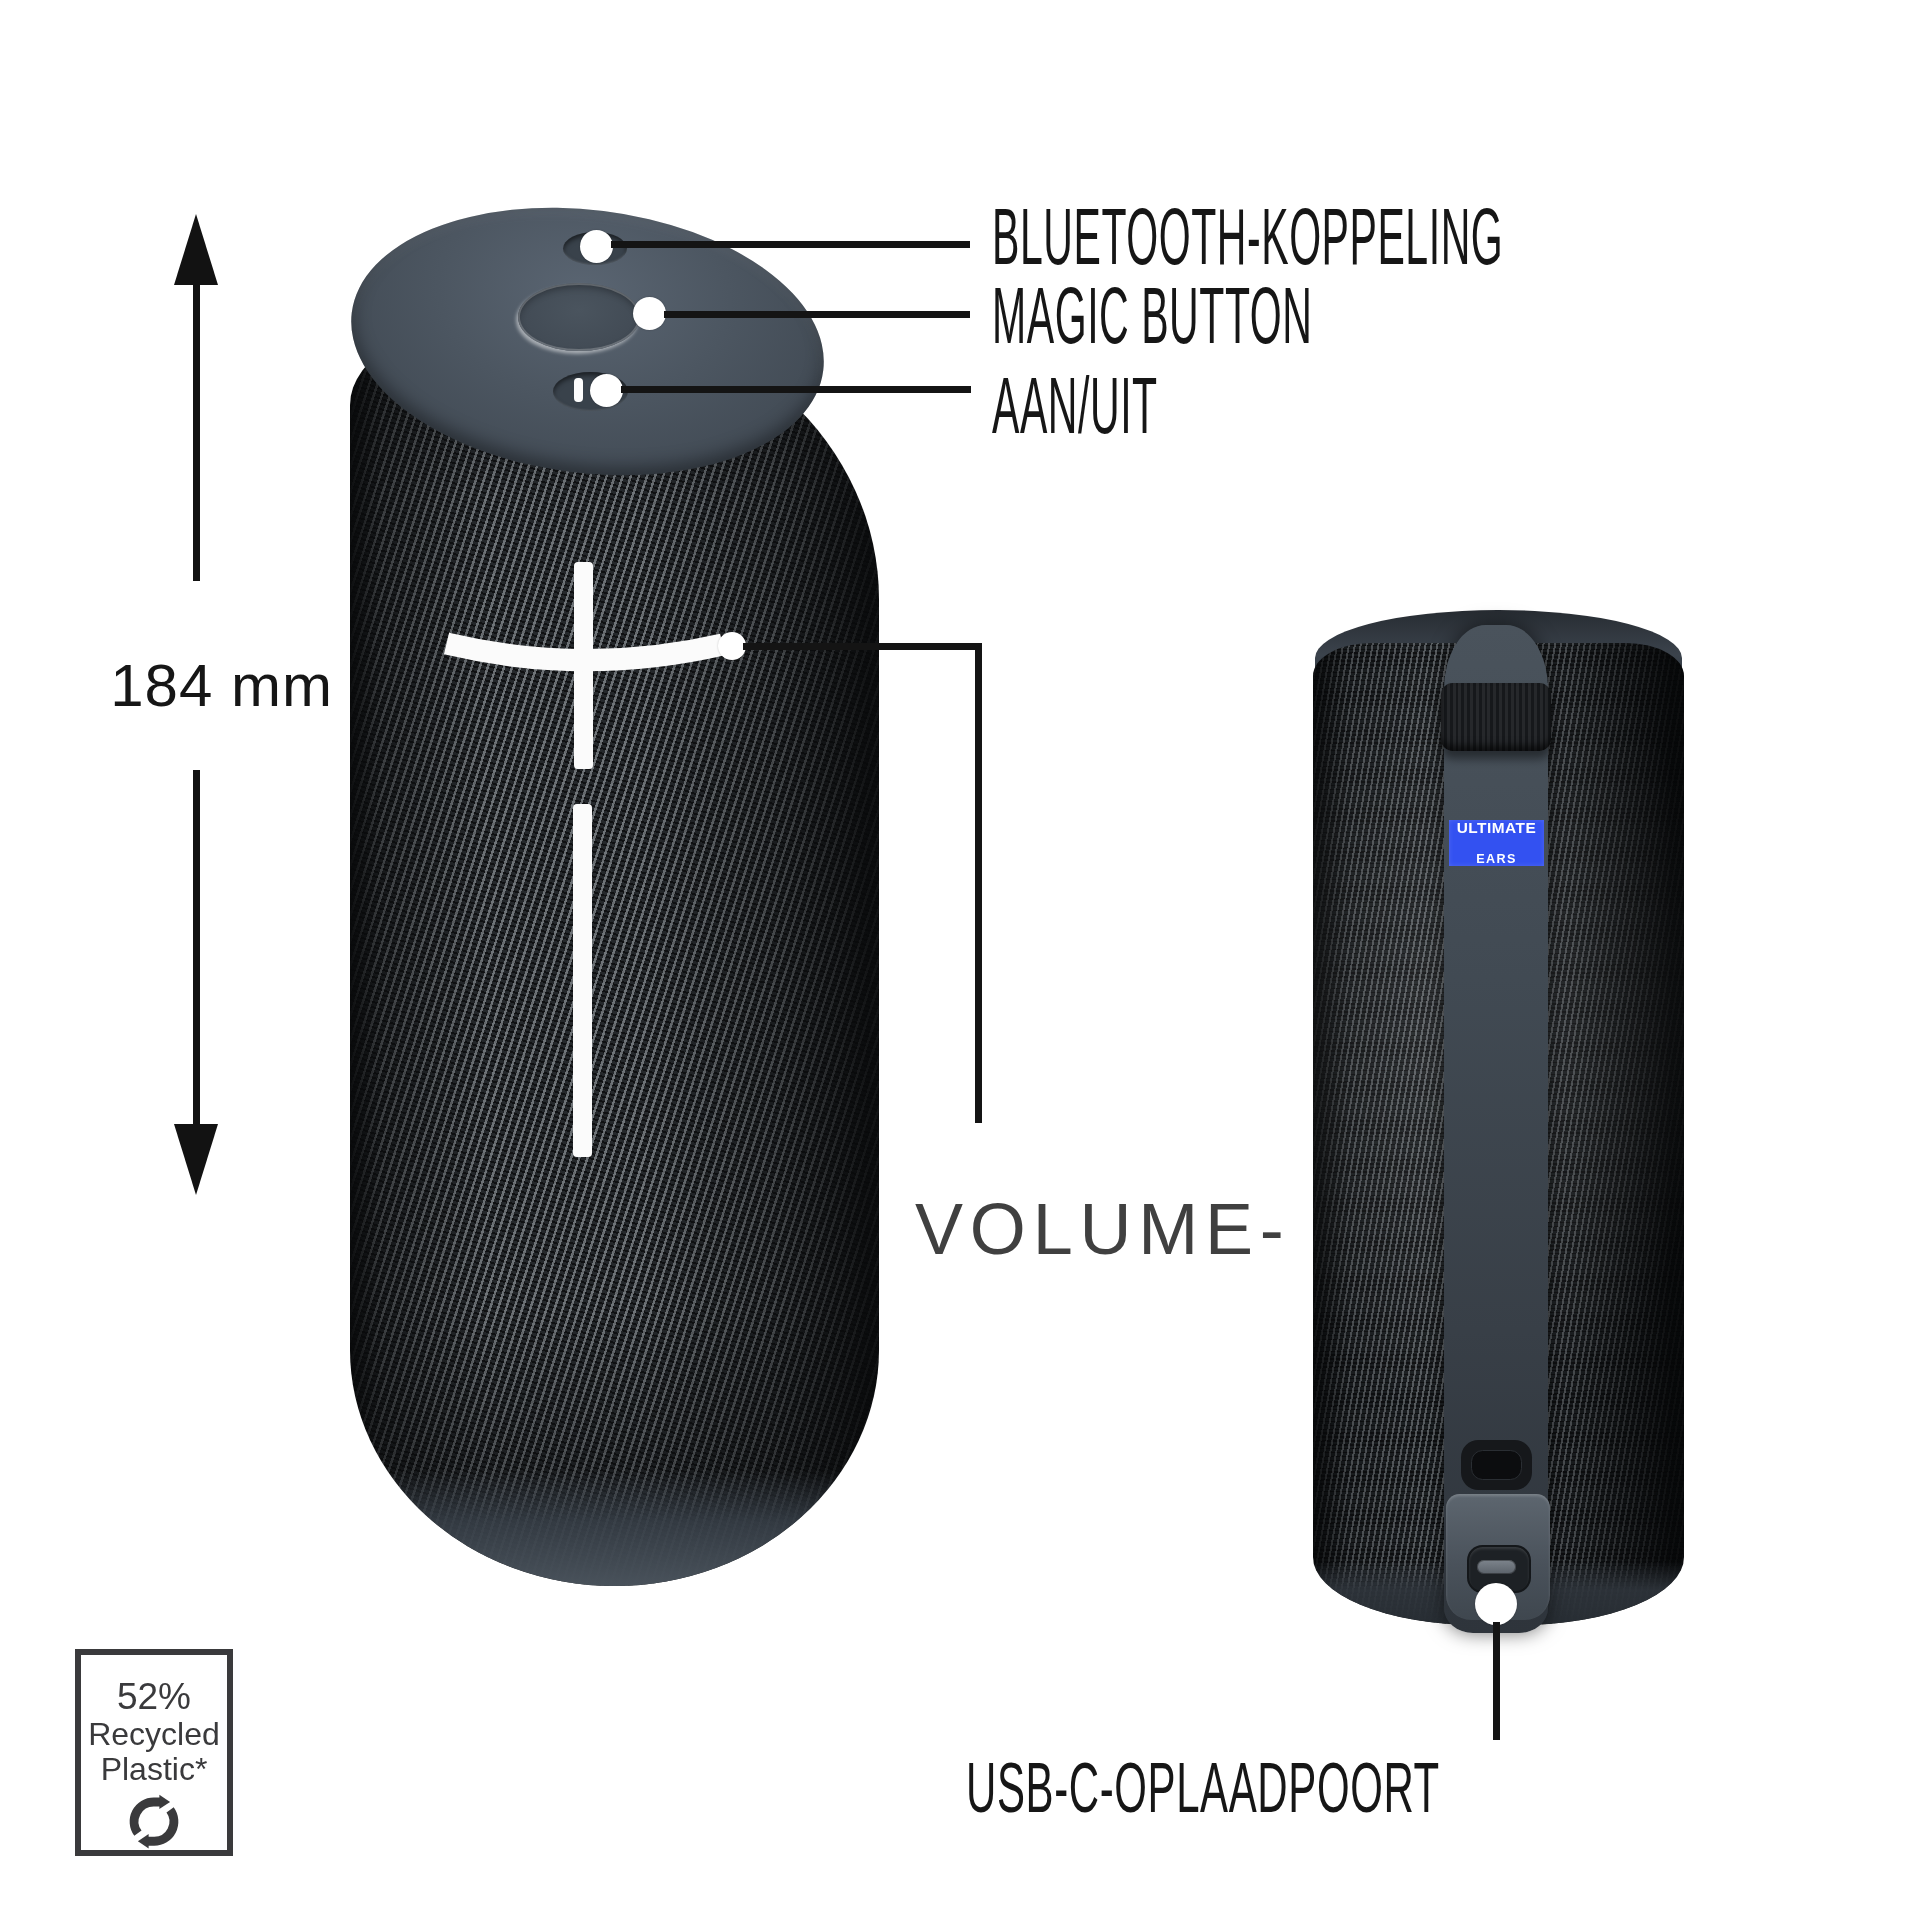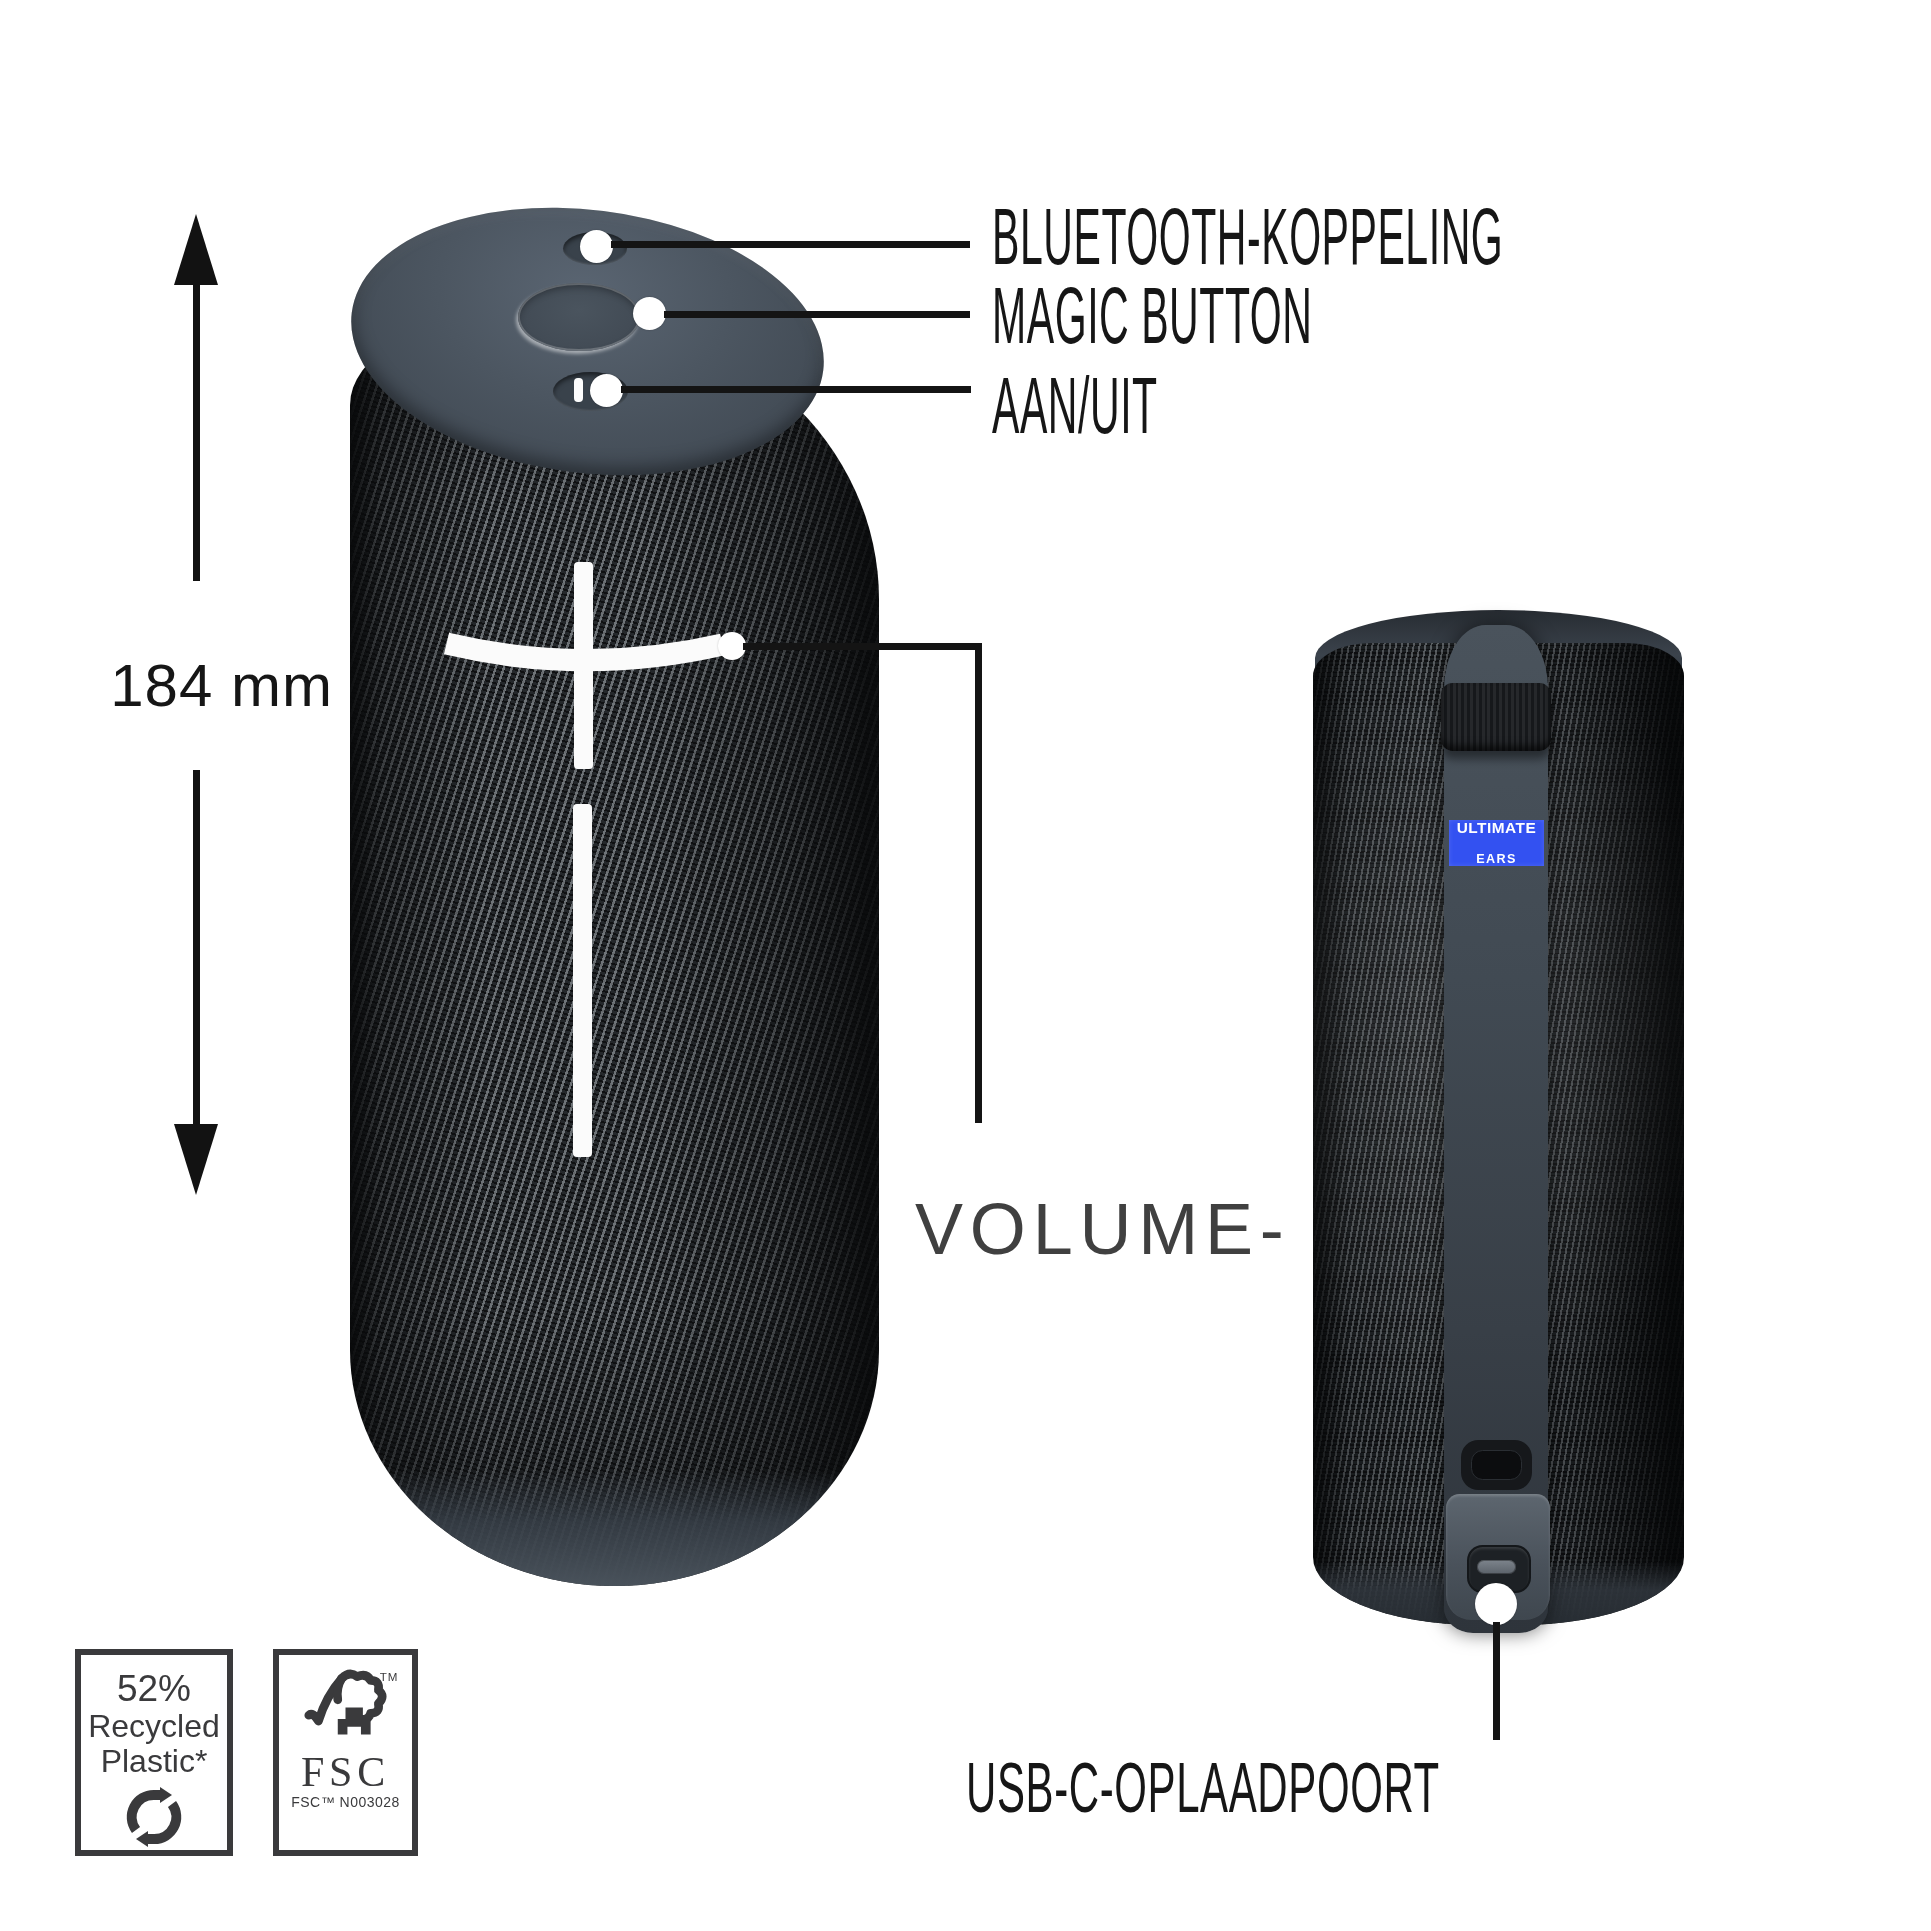--- a/index.html
+++ b/index.html
@@ -89,21 +89,21 @@
     border-radius:13.5px 13.5px 25px 25px;box-shadow:inset 0 1.9px 2.9px rgba(255,255,255,.18);}
   .usb-port{position:absolute;left:154px;top:935px;width:60px;height:44px;border-radius:15.4px;
     background:#1d2125;border:2.9px solid #14171a;box-shadow:inset 0 1.9px 2.9px rgba(255,255,255,.12);}
   .usb-pill{position:absolute;left:7.7px;top:12.6px;width:39px;height:14.5px;border-radius:7.7px;
     background:linear-gradient(180deg,#7d848c,#5b626a);
     box-shadow:inset 0 0 0 1px rgba(0,0,0,.35);}
 
   
   .badge{position:absolute;border:6.8px solid #3a3a3c;background:#fff;box-sizing:border-box;
     display:flex;flex-direction:column;align-items:center;color:#3a3a3c;}
-  .badge1{left:75px;top:1649px;width:158px;height:207px;padding-top:13px;}
+  .badge1{left:75px;top:1649px;width:158px;height:207px;padding-top:21px;}
   .badge1 .pct{font-size:37px;line-height:41px;}
   .badge1 .bl{font-size:32px;line-height:35px;}
   .badge2{left:273px;top:1649px;width:145px;height:207px;padding-top:9.7px;position:absolute;}
   .fsc-name{font-family:"Liberation Serif",serif;font-size:42px;line-height:44px;letter-spacing:4.8px;margin-top:0px;}
   .fsc-cert{font-size:14px;line-height:17.4px;letter-spacing:0.5px;}
   .fsc-tm{position:absolute;right:13.5px;top:15.4px;font-size:11.6px;letter-spacing:1px;}
 </style>
 </head>
 <body>
 
@@ -181,28 +181,15 @@
     <svg width="64" height="64" viewBox="0 0 64 64" style="margin-top:5.8px;">
       <g fill="none" stroke="#3a3a3c" stroke-width="10">
         <path d="M14 45 A 22 22 0 0 1 32 10 L 40 10"></path>
         <path d="M50 19 A 22 22 0 0 1 32 54 L 24 54"></path>
       </g>
       <polygon points="38,2 38,18 50,10" fill="#3a3a3c"></polygon>
       <polygon points="26,46 26,62 14,54" fill="#3a3a3c"></polygon>
     </svg>
   </div>
 
-  <div class="badge badge2">
-    <span class="fsc-tm">TM</span>
-    <svg width="93" height="85" viewBox="0 0 96 88">
-      <g fill="none" stroke="#3a3a3c" stroke-width="9" stroke-linecap="round" stroke-linejoin="round">
-        <path d="M10 52 Q14 48 20 58 Q28 32 44 14"></path>
-        <path d="M44 14 q8 -8 16 -2 q10 -4 14 4 q10 0 8 10 q8 6 0 14 q2 10 -8 10 q-2 8 -12 6"></path>
-        <path d="M44 14 q-6 10 -4 22"></path>
-      </g>
-      <path d="M48 44 h18 v12 h8 v16 h-10 v-8 h-14 v8 h-10 v-16 h8 z" fill="#3a3a3c"></path>
-    </svg>
-    <div class="fsc-name">FSC</div>
-    <div class="fsc-cert">FSC™ N003028</div>
-  </div>
 
 </div>
 
 
 </body></html>

